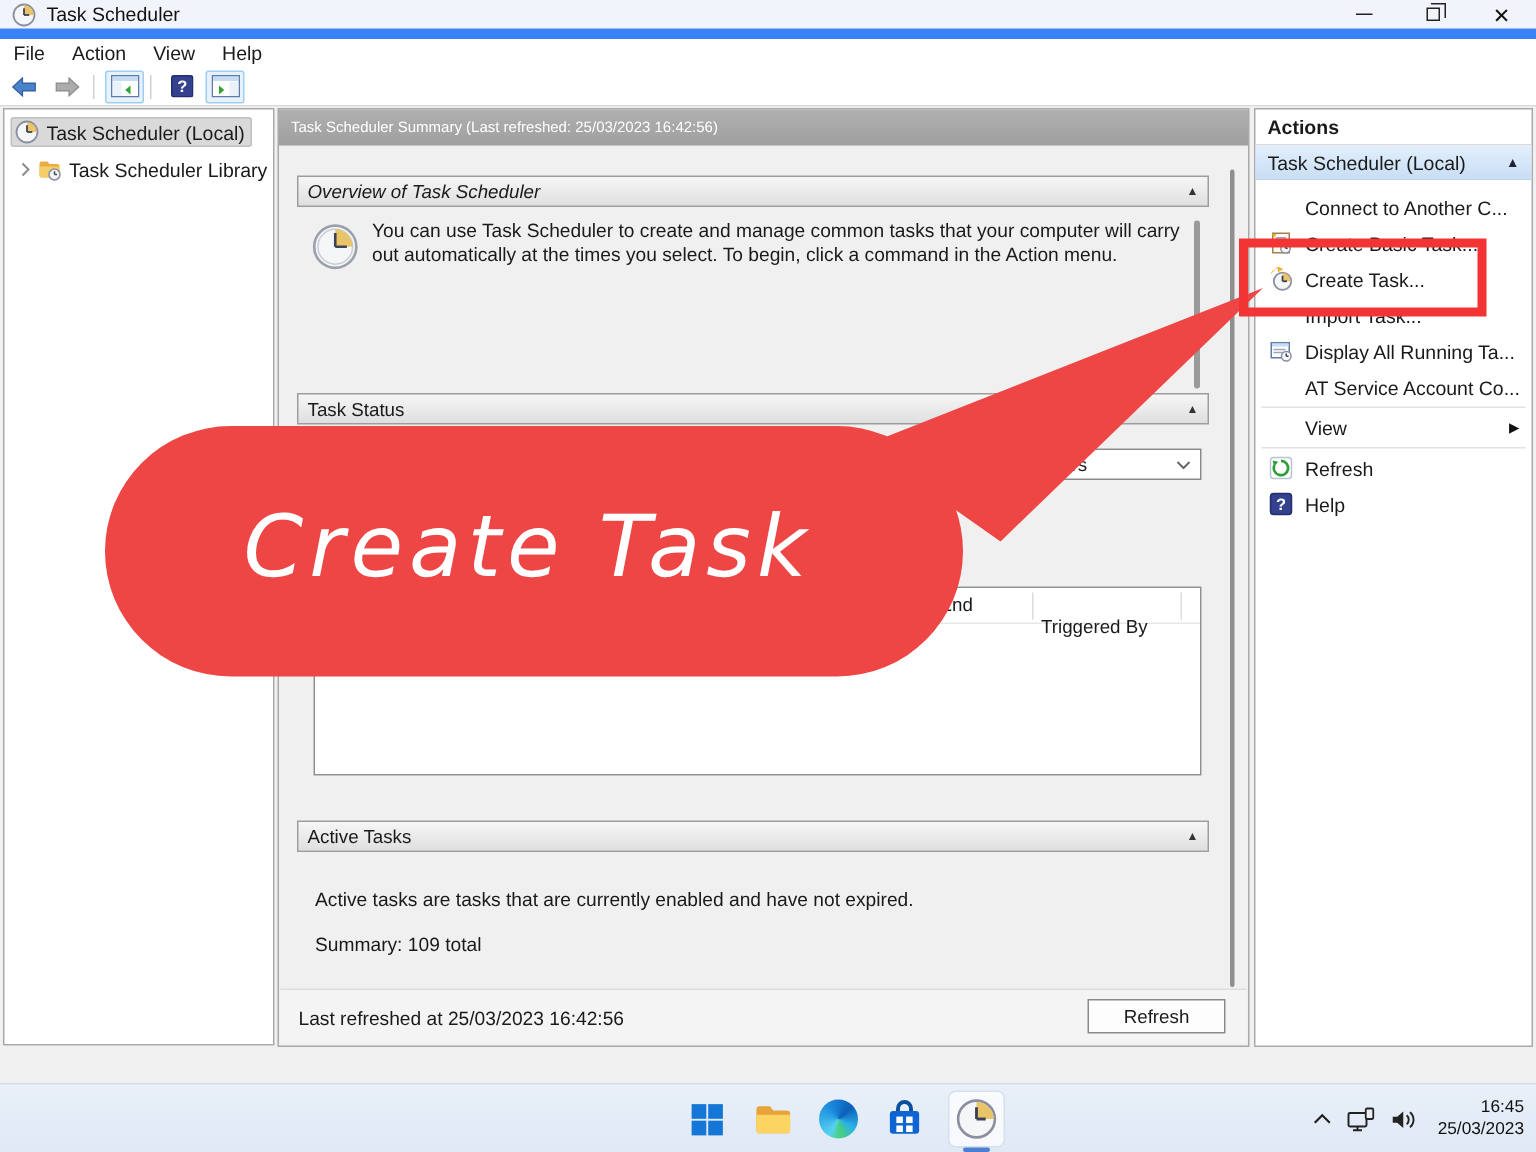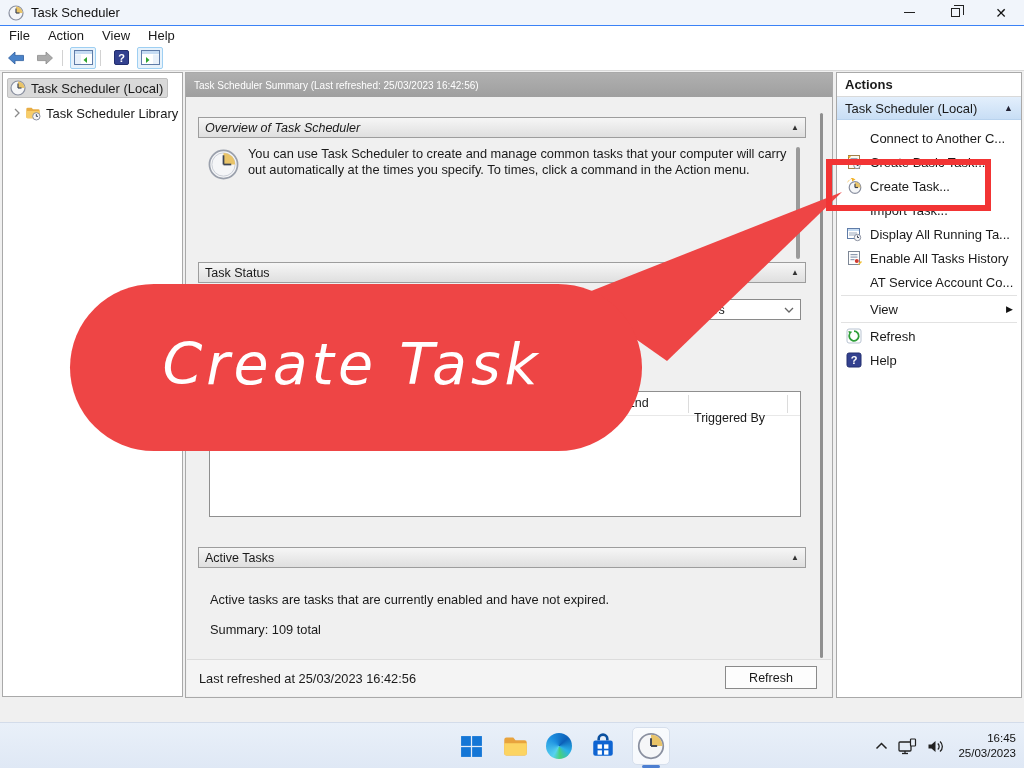--- a/index.html
+++ b/index.html
@@ -1,21 +1,21 @@
 <!DOCTYPE html>
 <html><head>
 <meta charset="utf-8">
 <style>
   * { margin:0; padding:0; box-sizing:border-box; }
   html,body { width:1024px; height:768px; overflow:hidden; }
   body { font-family:"Liberation Sans","DejaVu Sans",sans-serif; font-size:13px; color:#1a1a1a; background:#f0f0f0; }
   .screen { position:relative; width:1024px; height:768px; background:#f0f0f0; }
 
   
-  .titlebar { position:absolute; left:0; top:0; width:1024px; height:26px; background:#f1f5fb; display:flex; align-items:center; border-bottom:1px solid #3b82f6; }
+  .titlebar { position:absolute; left:0; top:0; width:1024px; height:26px; background:#f1f5fb; display:flex; align-items:center; border-bottom:7px solid #3b82f6; }
   .titlebar .app-ico { margin:0 7px 0 8px; width:16px; height:16px; }
   .titlebar .title { font-size:13px; color:#111; }
   .win-controls { margin-left:auto; display:flex; height:100%; }
   .win-btn { width:46px; height:100%; display:flex; align-items:center; justify-content:center; cursor:default; }
   .min-glyph { width:11px; height:1px; background:#222; }
   .restore-glyph { position:relative; width:9px; height:9px; border:1px solid #222; background:#f1f5fb; }
   .restore-glyph::before { content:""; position:absolute; left:2px; top:-4px; width:9px; height:9px; border:1px solid #222; border-left:none; border-bottom:none; }
   .close-glyph { font-size:14px; line-height:1; color:#111; }
 
   
@@ -184,21 +184,21 @@
       <span>Overview of Task Scheduler</span>
       <span class="collapse">▲</span>
     </div>
     <svg class="ov-clock" viewBox="0 0 32 32">
       <circle cx="16" cy="16" r="14.5" fill="#f5f6f8" stroke="#9aa0ac" stroke-width="1.8"></circle>
       <circle cx="16" cy="16" r="12" fill="none" stroke="#c9cdd6" stroke-width="1"></circle>
       <path d="M16 4 A12 12 0 0 1 28 16 L16 16 Z" fill="#e9c469"></path>
       <line x1="16" y1="16" x2="16" y2="6.5" stroke="#3c4454" stroke-width="1.8"></line>
       <line x1="16" y1="16" x2="24" y2="16" stroke="#3c4454" stroke-width="1.8"></line>
     </svg>
-    <div class="ov-text" style="top:73px;">You can use Task Scheduler to create and manage common tasks that your computer will carry out automatically at the times you specify. To times, click a command in the Action menu.</div>
+    <div class="ov-text" style="top:73px;">You can use Task Scheduler to create and manage common tasks that your computer will carry out automatically at the times you select. To begin, click a command in the Action menu.</div>
     <div class="inner-scroll"></div>
     <div class="outer-scroll"></div>
 
     <div class="sect-header" style="top:189px;">
       <span>Task Status</span>
       <span class="collapse">▲</span>
     </div>
     <div class="dropdown">
       <span>Last 24 hours</span>
       <svg class="dd-chevron" width="10" height="6" viewBox="0 0 10 6">
@@ -270,31 +270,20 @@
         <svg class="action-ico" viewBox="0 0 16 16">
           <rect x="1.5" y="2.5" width="12" height="10" fill="#fff" stroke="#5f7ca8"></rect>
           <rect x="2" y="3" width="11" height="2" fill="#c6dcf3"></rect>
           <rect x="3" y="6.5" width="8" height="1" fill="#9aa7bb"></rect>
           <rect x="3" y="8.5" width="8" height="1" fill="#9aa7bb"></rect>
           <circle cx="11.5" cy="11.5" r="3.2" fill="#f5f6f8" stroke="#8a90a0"></circle>
           <line x1="11.5" y1="11.5" x2="11.5" y2="9.6" stroke="#3c4454"></line>
           <line x1="11.5" y1="11.5" x2="13" y2="11.5" stroke="#3c4454"></line>
         </svg>
         <span>Display All Running Ta...</span>
-      </div>
-      <div class="action-row">
-        <svg class="action-ico" viewBox="0 0 16 16">
-          <rect x="2.5" y="1.5" width="11" height="13" fill="#fdfdfd" stroke="#7d8796"></rect>
-          <rect x="4.5" y="4" width="7" height="1.2" fill="#8f9bb0"></rect>
-          <rect x="4.5" y="6.5" width="7" height="1.2" fill="#8f9bb0"></rect>
-          <rect x="4.5" y="9" width="4" height="1.2" fill="#8f9bb0"></rect>
-          <circle cx="10.8" cy="11" r="2" fill="#d23b2f"></circle>
-          <path d="M12.5 13.5 l2.5 -2.5 1 1 -2.5 2.5 -1.3 0.3 Z" fill="#f2c032"></path>
-        </svg>
-        <span>Enable All Tasks History</span>
       </div>
       <div class="action-row">
         <span class="action-ico empty"></span>
         <span>AT Service Account Co...</span>
       </div>
       <div class="action-sep"></div>
       <div class="action-row">
         <span class="action-ico empty"></span>
         <span>View</span>
         <span class="view-arrow">▶</span>

